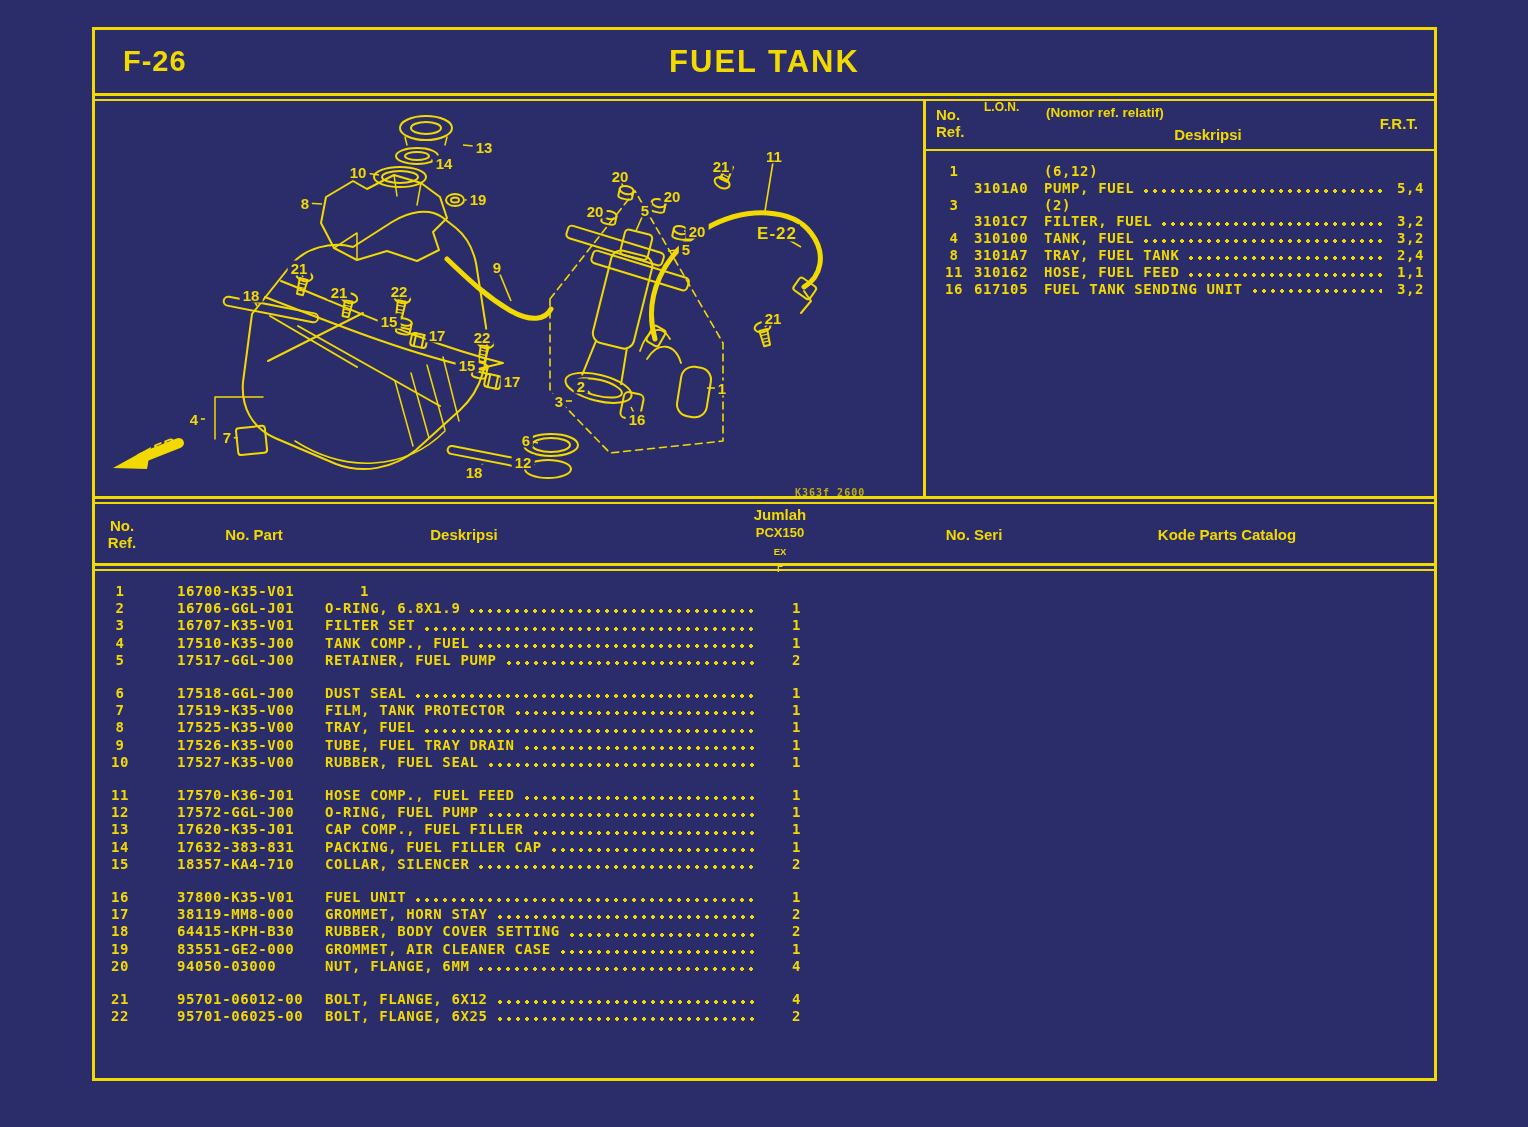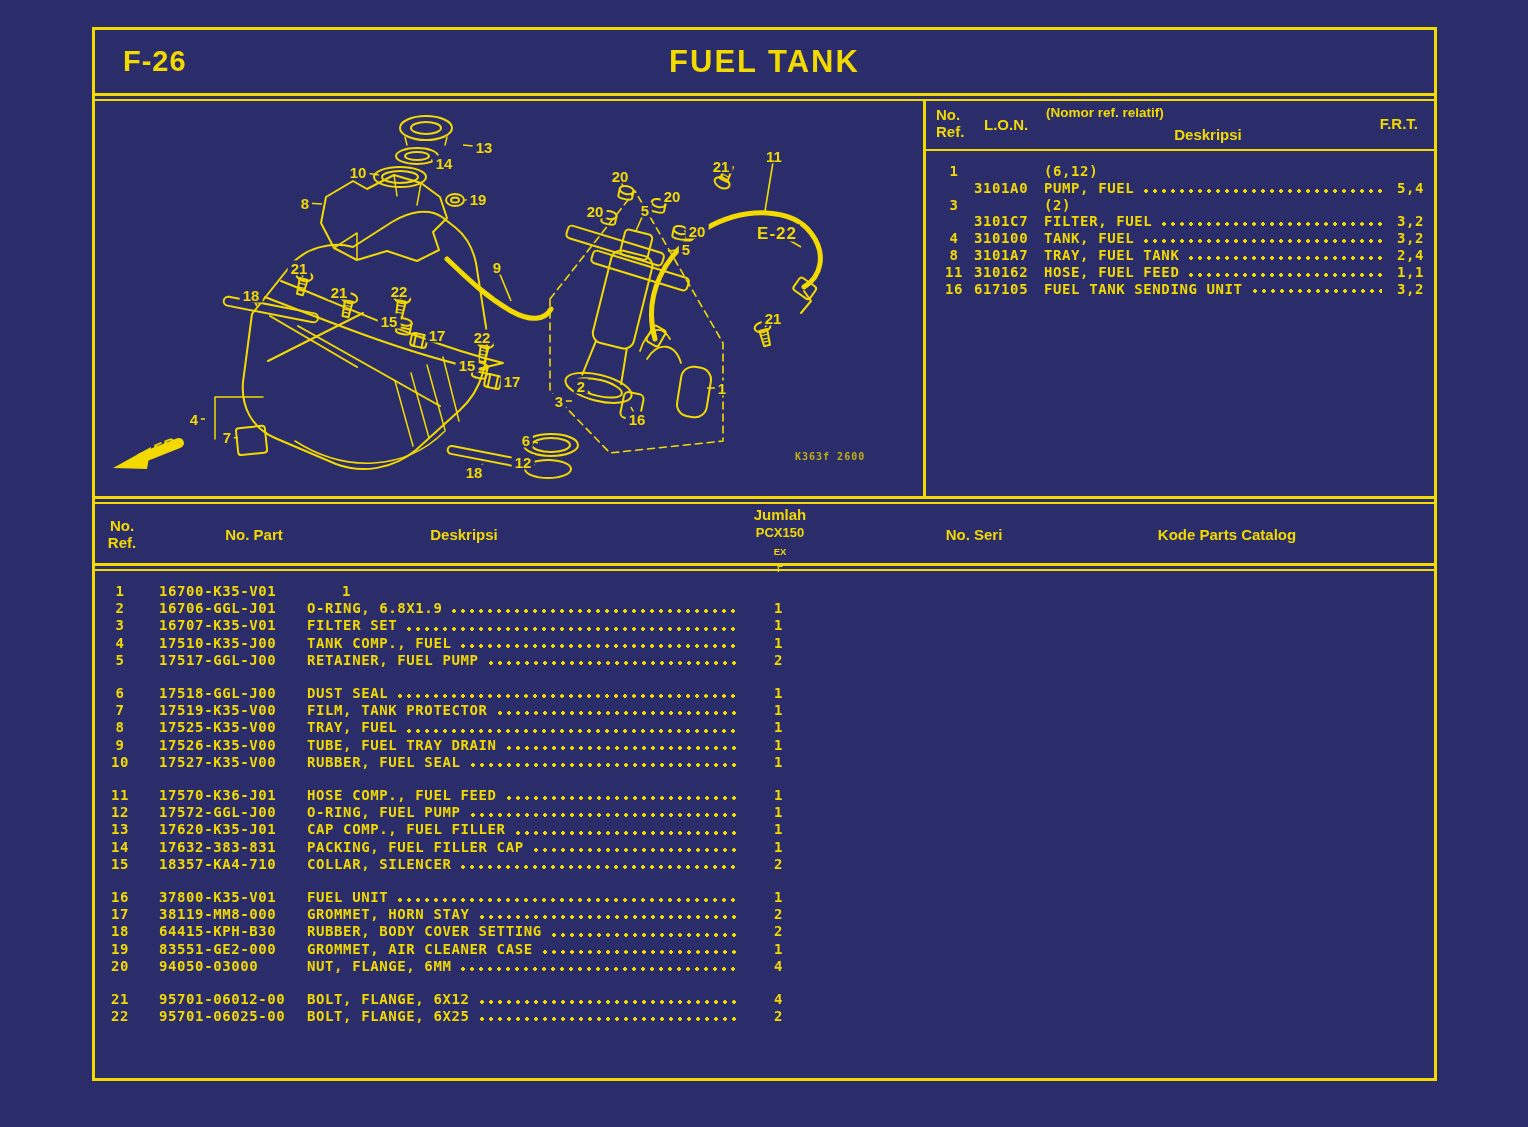--- a/index.html
+++ b/index.html
@@ -25,30 +25,30 @@
   .mid{display:flex;height:400px;margin-top:3px;border-top:2px solid var(--yellow);
        border-bottom:3px solid var(--yellow);}
   .diagram{position:relative;width:828px;flex:none;overflow:hidden;}
   .diagram svg{position:absolute;left:0;top:0;}
   .callout{position:absolute;transform:translate(-50%,-50%);
            font-size:15px;font-weight:bold;background:var(--navy);padding:0 3px;
            line-height:1;white-space:nowrap;}
   .callout.e22{font-size:17px;letter-spacing:1px;}
   .fr-label{position:absolute;left:58px;top:336px;font-size:16px;font-weight:bold;
             font-style:italic;transform:rotate(-22deg);letter-spacing:1px;}
-  .watermark{position:absolute;left:700px;top:350px;font-size:10px;font-weight:bold;
+  .watermark{position:absolute;left:700px;top:386px;font-size:10px;font-weight:bold;
              color:var(--yellow-dim);letter-spacing:1px;
              font-family:"DejaVu Sans Mono",monospace;}
 
   .lonpanel{flex:1;border-left:3px solid var(--yellow);position:relative;}
   .lon-header{height:50px;border-bottom:2px solid var(--yellow);position:relative;
               font-weight:bold;}
   .lon-header .h{position:absolute;line-height:1.1;}
   .lh-ref{left:10px;top:6px;font-size:15px;}
-  .lh-lon{left:58px;top:16px;font-size:15px;}
+  .lh-lon{left:58px;top:0;font-size:12px;}
   .lh-note{left:120px;top:5px;font-size:13.5px;}
   .lh-desc{left:282px;top:26px;font-size:15px;transform:translateX(-50%);}
   .lh-frt{right:16px;top:15px;font-size:15px;}
 
   .lon-body{padding:12px 10px 0 8px;
             font:700 14px/16.8px "DejaVu Sans Mono",monospace;letter-spacing:.6px;}
   .lon-row{display:flex;align-items:baseline;}
   .lr-ref{width:40px;text-align:center;flex:none;}
   .lr-lon{width:70px;flex:none;}
   .lr-desc{flex:1;display:flex;min-width:0;align-items:baseline;}
@@ -72,21 +72,21 @@
   .ph-qty .l2{font-size:13px;line-height:1.2;}
   .ph-qty .l3,.ph-qty .l4{font-size:9.5px;line-height:1.25;}
   .ph-seri{left:879px;top:22px;}
   .ph-kode{left:1132px;top:22px;}
 
   .parts-body{margin-top:3px;border-top:2px solid var(--yellow);padding-top:12px;
               font:700 14px/17.2px "DejaVu Sans Mono",monospace;letter-spacing:.6px;}
   .part-group{margin-bottom:16px;}
   .part-row{display:flex;align-items:baseline;}
   .pr-ref{width:50px;text-align:center;flex:none;}
-  .pr-part{width:148px;margin-left:14px;flex:none;}
+  .pr-part{width:148px;margin-left:32px;flex:none;}
   .pr-desc{width:432px;flex:none;display:flex;min-width:0;align-items:baseline;}
   .pr-qty{width:44px;flex:none;text-align:right;}
 
   
   .leaders line{stroke:var(--yellow);stroke-width:1.6;}
 </style>
 </head>
 <body>
 
 <div class="frame">

